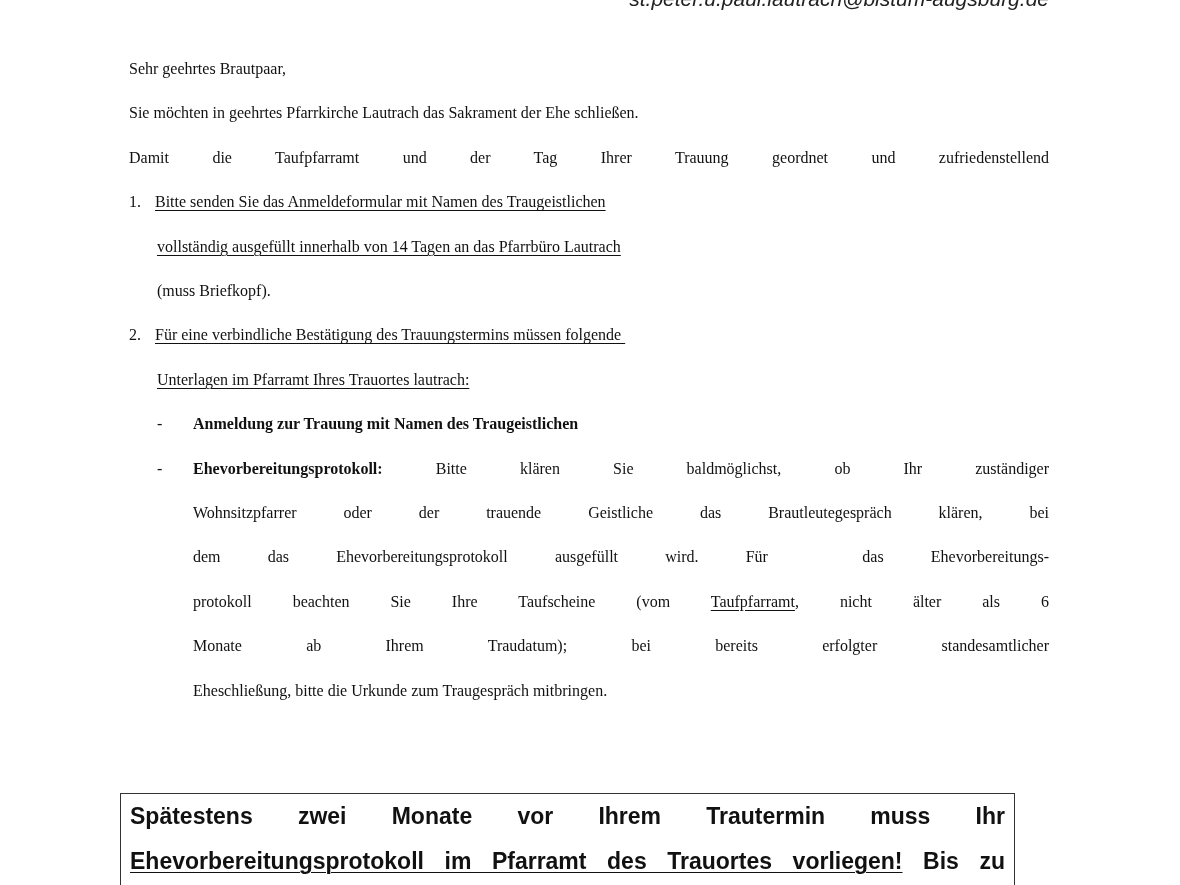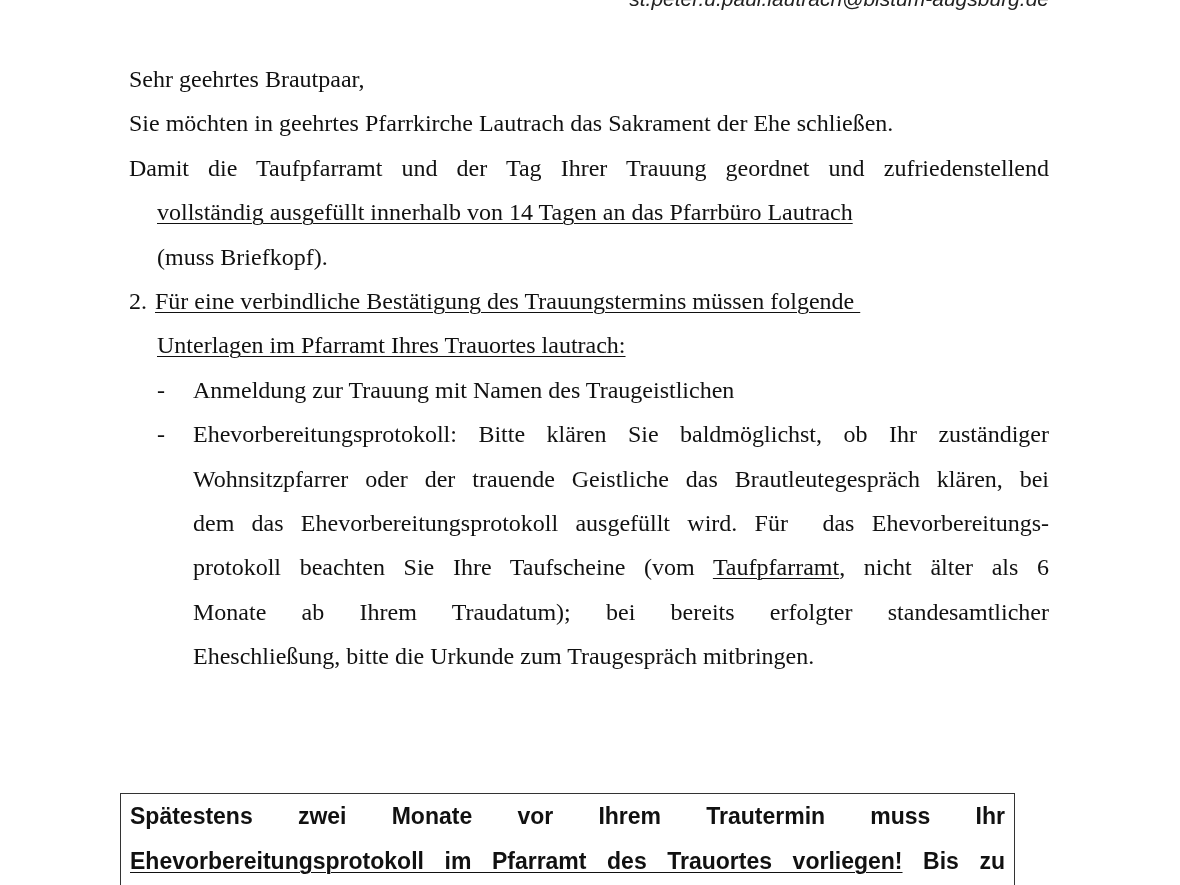--- a/index.html
+++ b/index.html
@@ -21,34 +21,34 @@
       right: 131px;
       font-family: "Liberation Sans", "DejaVu Sans", sans-serif;
       font-style: italic;
       font-size: 21px;
       color: #222;
       white-space: nowrap;
     }
     .page {
       position: absolute;
       left: 129px;
-      top: 57px;
+      top: 47px;
       width: 920px;
-      font-size: 24px;
+      font-size: 16px;
       line-height: 44.4px;
     }
     .line { display: block; white-space: nowrap; }
     .justify {
       display: block;
       text-align: justify;
       text-align-last: justify;
       white-space: normal;
     }
     .u { text-decoration: underline; text-underline-offset: 3px; text-decoration-thickness: 1px; }
-    .b { font-weight: normal; }
+    .b { font-weight: bold; }
     .num { display: inline-block; width: 26px; }
     .indent1 { padding-left: 28px; }
     .bullet-row { position: relative; padding-left: 64px; }
     .bullet-row .dash { position: absolute; left: 28px; top: 0; }
     .box {
       position: absolute;
       left: 120px;
       top: 793px;
       width: 895px;
       height: 120px;
@@ -66,20 +66,23 @@
 <body>
 
 <div class="email">st.peter.u.paul.lautrach@bistum-augsburg.de</div>
 
 <div class="page">
   <span class="line">Sehr geehrtes Brautpaar,</span>
   <span class="line">Sie möchten in geehrtes Pfarrkirche Lautrach das Sakrament der Ehe schließen.</span>
   <span class="justify">Damit die Taufpfarramt und der Tag Ihrer Trauung geordnet und zufriedenstellend</span>
 
   <div>
+    <span class="line">
+      <span class="num">1.</span><span class="u">Bitte senden Sie das Anmeldeformular mit Namen des Traugeistlichen</span>
+    </span>
     <span class="line indent1"><span class="u">vollständig ausgefüllt innerhalb von 14 Tagen an das Pfarrbüro Lautrach</span></span>
     <span class="line indent1">(muss Briefkopf).</span>
   </div>
 
   <div>
     <span class="line">
       <span class="num">2.</span><span class="u" style="white-space:pre;">Für eine verbindliche Bestätigung des Trauungstermins müssen folgende </span>
     </span>
     <span class="line indent1"><span class="u">Unterlagen im Pfarramt Ihres Trauortes lautrach:</span></span>
   </div>

